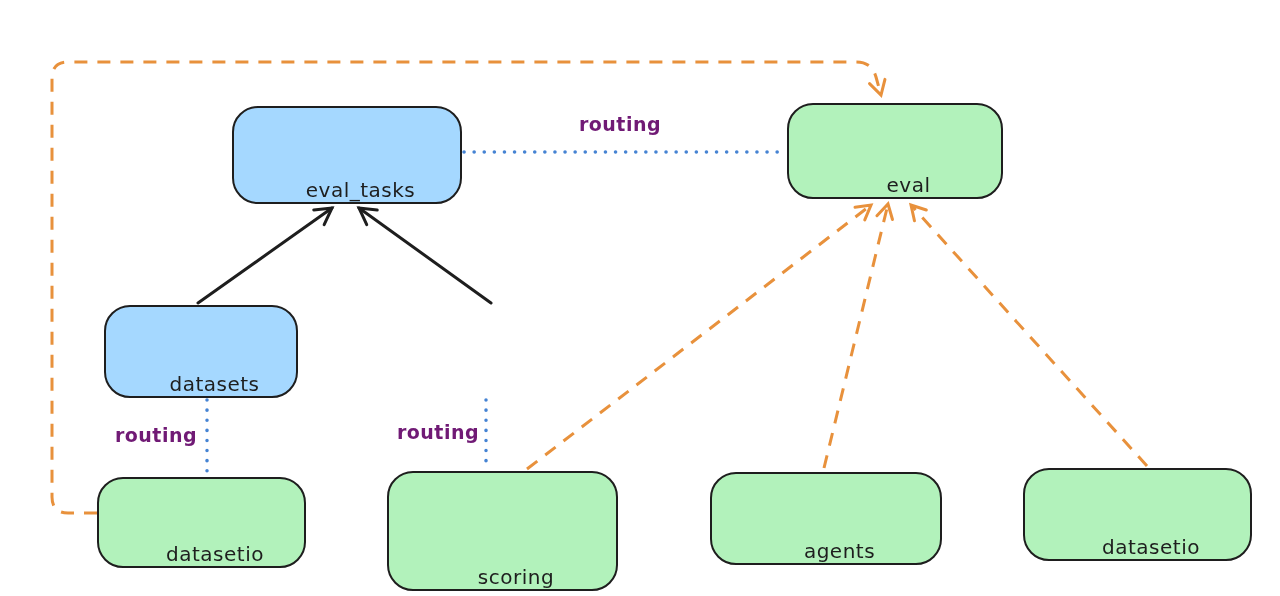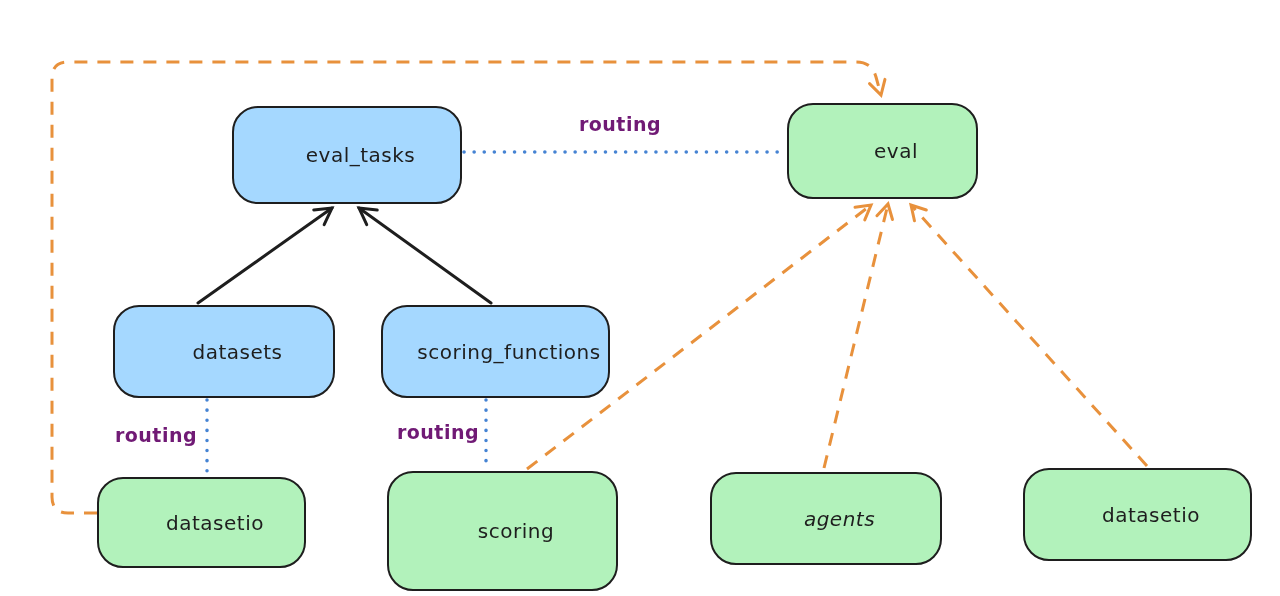--- a/index.html
+++ b/index.html
@@ -2,38 +2,38 @@
 <html><head>
 <meta charset="utf-8">
 <style>
   html,body{margin:0;padding:0;background:#ffffff;}
   .canvas{
     position:relative;width:1280px;height:596px;background:#ffffff;
     font-family:"DejaVu Sans","Liberation Sans",sans-serif;overflow:hidden;
   }
   .wires{position:absolute;left:0;top:0;width:1280px;height:596px;}
   .node{
-    position:absolute;display:flex;align-items:center;justify-content:center;
+    position:absolute;display:flex;align-items:flex-end;justify-content:center;
     border:2.5px solid #1e1e1e;border-radius:26px;
     font-size:20px;color:#1e1e1e;letter-spacing:.5px;box-sizing:border-box;padding-left:27px;
   }
   .node.blue{background:#a5d8ff;}
   .node.green{background:#b2f2bb;}
   .edge-label{
     position:absolute;color:#701a75;font-weight:bold;font-size:19px;
     text-align:center;letter-spacing:.5px;
   }
   
   .n-eval-tasks{left:232px;top:106px;width:230px;height:98px;}
-  .n-eval{left:787px;top:103px;width:191px;height:96px;}
-  .n-datasets{left:113px;top:305px;width:222px;height:93px;}
+  .n-eval{left:787px;top:103px;width:216px;height:96px;}
+  .n-datasets{left:104px;top:305px;width:194px;height:93px;}
   .n-scoring-functions{left:381px;top:305px;width:229px;height:93px;}
   .n-datasetio{left:97px;top:477px;width:209px;height:91px;}
   .n-scoring{left:387px;top:471px;width:231px;height:120px;}
-  .n-agents{left:710px;top:472px;width:232px;height:93px;font-style:italic;}
+  .n-agents{left:710px;top:472px;width:232px;height:93px;}
   .n-inference{left:1023px;top:468px;width:229px;height:93px;}
   
   .l-routing-top{left:575px;top:113px;width:90px;}
   .l-routing-left{left:111px;top:424px;width:90px;}
   .l-routing-mid{left:393px;top:421px;width:90px;}
 </style>
 </head>
 <body>
 
 <div class="canvas">
@@ -63,23 +63,20 @@
 
   <div class="node blue n-eval-tasks">
     <span>eval_tasks</span>
   </div>
   <div class="node green n-eval">
     <span>eval</span>
   </div>
   <div class="node blue n-datasets">
     <span>datasets</span>
   </div>
-  <div class="node blue n-scoring-functions">
-    <span>scoring_functions</span>
-  </div>
   <div class="node green n-datasetio">
     <span>datasetio</span>
   </div>
   <div class="node green n-scoring">
     <span>scoring</span>
   </div>
   <div class="node green n-agents">
     <span>agents</span>
   </div>
   <div class="node green n-inference">

